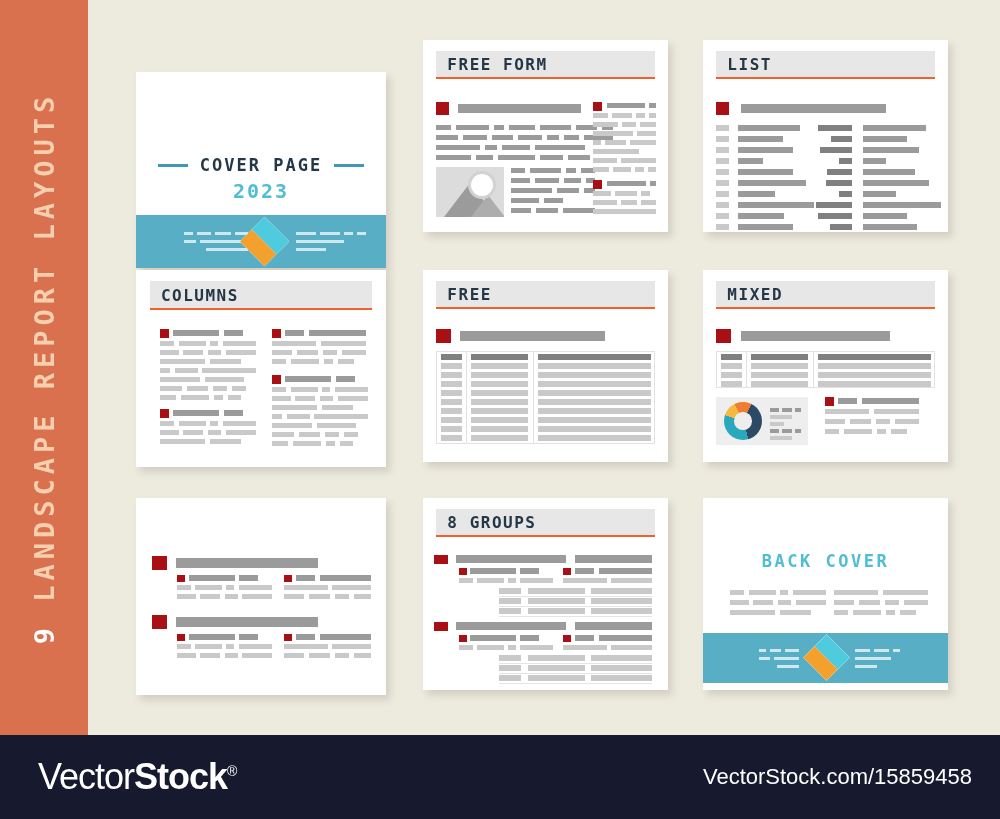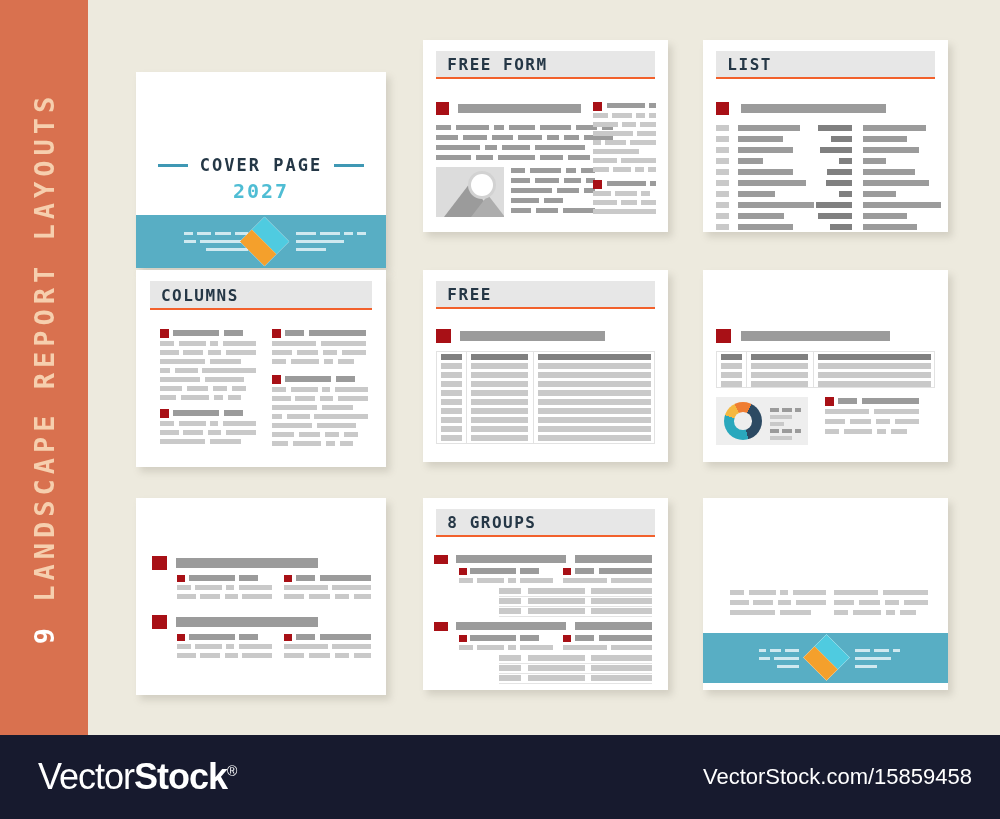--- a/index.html
+++ b/index.html
@@ -145,21 +145,21 @@
   </div>
 </div>
 
 <div id="cards">
 
   <div class="card" style="left:48px; top:40px; width:250px; height:196px;margin-top:32px;">
     <div class="card-inner">
       <div class="cov-dash" style="left:22px; top:92px; width:30px;"></div>
       <div class="cov-dash" style="right:22px; top:92px; width:30px;"></div>
       <div class="cov-title" style="top:83px;">COVER PAGE</div>
-      <div class="cov-year" style="top:107px;">2027</div>
+      <div class="cov-year" style="top:107px;">2023</div>
 
       <div class="tealband" style="left:0; top:143px; width:250px; height:53px;">
         <div class="tb-line" style="left:48px; top:17px; width:9px;"></div>
         <div class="tb-line" style="left:61px; top:17px; width:14px;"></div>
         <div class="tb-line" style="left:79px; top:17px; width:16px;"></div>
         <div class="tb-line" style="left:99px; top:17px; width:13px;"></div>
         <div class="tb-line" style="left:48px; top:25px; width:12px;"></div>
         <div class="tb-line" style="left:64px; top:25px; width:48px;"></div>
         <div class="tb-line" style="left:70px; top:33px; width:42px;"></div>
 
@@ -513,20 +513,23 @@
           <div class="bar b-light" style="left:4px; top:0; width:21px; height:6px;"></div>
           <div class="bar b-light" style="left:34px; top:0; width:57px; height:6px;"></div>
           <div class="bar b-light" style="left:101px; top:0; width:113px; height:6px;"></div>
         </div>
       </div>
     </div>
   </div>
 
   <div class="card" style="left:615px; top:270px; width:245px; height:192px;">
     <div class="card-inner">
+      <div class="hdr">
+        <div class="hdr-title">MIXED</div>
+      </div>
       <div class="bar sq-red" style="left:13px; top:59px; width:15px; height:14px;"></div>
       <div class="bar b-dark" style="left:38px; top:61px; width:149px; height:10px;"></div>
 
       <div class="tbl" style="left:13px; top:81px; width:219px; height:37px;">
         <div class="vline" style="left:29px;"></div>
         <div class="vline" style="left:96px;"></div>
         <div class="trow" style="top:2px;">
           <div class="bar b-darker" style="left:4px; top:0; width:21px; height:6px;"></div>
           <div class="bar b-darker" style="left:34px; top:0; width:57px; height:6px;"></div>
           <div class="bar b-darker" style="left:101px; top:0; width:113px; height:6px;"></div>
@@ -717,20 +720,21 @@
         <div class="bar b-light" style="left:76px; top:0; width:22px; height:6px;"></div>
         <div class="bar b-light" style="left:105px; top:0; width:57px; height:6px;"></div>
         <div class="bar b-light" style="left:168px; top:0; width:61px; height:6px;"></div>
         <div style="position:absolute; left:76px; top:8px; width:153px; height:1px; background:#e4e4e4;"></div>
       </div>
     </div>
   </div>
 
   <div class="card" style="left:615px; top:498px; width:245px; height:192px;">
     <div class="card-inner">
+      <div class="back-title" style="top:53px;">BACK COVER</div>
 
       <div class="bar b-light" style="left:27px; top:92px; width:14px; height:5px;"></div>
       <div class="bar b-light" style="left:46px; top:92px; width:27px; height:5px;"></div>
       <div class="bar b-light" style="left:77px; top:92px; width:8px; height:5px;"></div>
       <div class="bar b-light" style="left:90px; top:92px; width:33px; height:5px;"></div>
       <div class="bar b-light" style="left:27px; top:102px; width:19px; height:5px;"></div>
       <div class="bar b-light" style="left:50px; top:102px; width:20px; height:5px;"></div>
       <div class="bar b-light" style="left:75px; top:102px; width:13px; height:5px;"></div>
       <div class="bar b-light" style="left:93px; top:102px; width:30px; height:5px;"></div>
       <div class="bar b-light" style="left:27px; top:112px; width:45px; height:5px;"></div>

